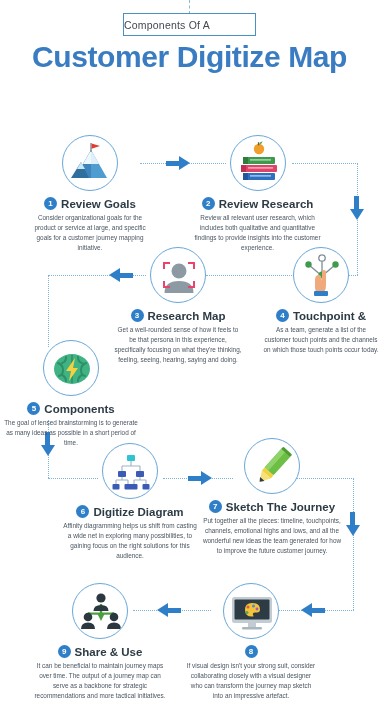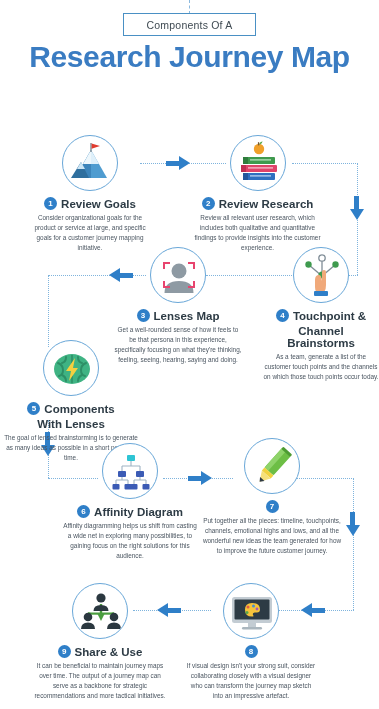--- a/index.html
+++ b/index.html
@@ -12,21 +12,21 @@
   #page { position: relative; width: 379px; height: 709px; background:#fff; }
 
   
   .kicker-stem {
     position:absolute; left:189px; top:0; width:1px; height:14px;
     border-left:1px dashed #8bb9de;
   }
   .kicker-box {
     position:absolute; left:123px; top:13px; width:133px; height:23px;
     border:1px solid #4a90c4; background:#fff;
-    display:flex; align-items:center; justify-content:center;
+    display:flex; align-items:center; 
   }
   .kicker-text { font-size:10.5px; color:#3f4a52; letter-spacing:.2px; white-space:nowrap; }
   .main-title {
     position:absolute; left:0; top:40px; width:379px;
     text-align:center; font-size:30px; font-weight:bold;
     color:#3a7cc2; letter-spacing:-0.4px;
   }
 
   
   .dline-h { position:absolute; height:0; border-top:1px dotted #7fb4dd; }
@@ -62,21 +62,21 @@
 </style>
 </head>
 <body>
 
 <div id="page">
 
   <div class="kicker-stem"></div>
   <div class="kicker-box">
     <span class="kicker-text">Components Of A</span>
   </div>
-  <div class="main-title">Research Journey Map</div>
+  <div class="main-title">Customer Digitize Map</div>
 
   <div class="dline-h" style="left:140px; top:163px; width:86px;"></div>
   <div class="arrow-stem-h" style="left:166px; top:161px; width:13px;"></div>
   <div class="arrow arrow-r" style="left:179px; top:156px;"></div>
 
   <div class="dline-h" style="left:292px; top:163px; width:66px;"></div>
   <div class="dline-v" style="left:357px; top:163px; height:112px;"></div>
   <div class="arrow-stem-v" style="left:354px; top:196px; height:13px;"></div>
   <div class="arrow arrow-d" style="left:350px; top:209px;"></div>
   <div class="dline-h" style="left:206px; top:275px; width:152px;"></div>
@@ -161,21 +161,21 @@
         <g stroke="#e8446e" stroke-width="2" fill="none" stroke-linecap="square">
           <path d="M13 20 v-5 h5"></path>
           <path d="M43 20 v-5 h-5"></path>
           <path d="M13 34 v5 h5"></path>
           <path d="M43 34 v5 h-5"></path>
         </g>
       </svg>
     </div>
     <div class="step-head">
       <span class="num-badge">3</span>
-      <span class="step-title">Lenses Map</span>
+      <span class="step-title">Research Map</span>
     </div>
     <div class="step-desc">Get a well-rounded sense of how it feels to be that persona in this experience, specifically focusing on what they're thinking, feeling, seeing, hearing, saying and doing.</div>
   </div>
 
   <div class="step" style="left:263px; top:247px; width:116px;">
     <div class="icon-circle">
       <svg width="56" height="56" viewBox="0 0 56 56">
         <g stroke="#7f8c96" stroke-width="1.3">
           <line x1="28" y1="28" x2="28" y2="11"></line>
           <line x1="28" y1="28" x2="15" y2="17"></line>
@@ -185,21 +185,20 @@
         <circle cx="14.5" cy="16.5" r="3.2" fill="#3f9a4e"></circle>
         <circle cx="41.5" cy="16.5" r="3.2" fill="#3f9a4e"></circle>
         <circle cx="28" cy="27" r="3.6" fill="#3f9a4e"></circle>
         <path d="M21 32 q0-5 4-5 q2 0 2.4 3 l.6 3 v-9 q0-2 2-2 q2 0 2 2 v13 q0 8-5.5 8 h-1 q-4.5 0-4.5-6z" fill="#f0a97a"></path>
         <rect x="20" y="43" width="14" height="5" rx="1" fill="#2f7fc8"></rect>
       </svg>
     </div>
     <div class="step-head">
       <span class="num-badge">4</span>
       <span class="step-title">Touchpoint &amp;</span>
-      <span class="step-title-2">Channel Brainstorms</span>
     </div>
     <div class="step-desc">As a team, generate a list of the customer touch points and the channels on which those touch points occur today.</div>
   </div>
 
   <div class="step" style="left:4px; top:340px; width:134px;">
     <div class="icon-circle">
       <svg width="56" height="56" viewBox="0 0 56 56">
         <ellipse cx="28" cy="28" rx="18" ry="15" fill="#3fb383"></ellipse>
         <g fill="none" stroke="#2d8f66" stroke-width="2" stroke-linecap="round">
           <path d="M14 22 q5 2 5 7 q0 5-4 6"></path>
@@ -209,21 +208,20 @@
           <path d="M22 40 q0-4-4-6"></path>
           <path d="M34 40 q0-4 4-6"></path>
         </g>
         <line x1="28" y1="14" x2="28" y2="42" stroke="#2d8f66" stroke-width="1.6"></line>
         <polygon points="31,17 22,30 27,30 25,40 34,27 29,27" fill="#f5d040"></polygon>
       </svg>
     </div>
     <div class="step-head">
       <span class="num-badge">5</span>
       <span class="step-title">Components</span>
-      <span class="step-title-2">With Lenses</span>
     </div>
     <div class="step-desc">The goal of lensed brainstorming is to generate as many ideas as possible in a short period of time.</div>
   </div>
 
   <div class="step" style="left:62px; top:443px; width:136px;">
     <div class="icon-circle">
       <svg width="56" height="56" viewBox="0 0 56 56">
         <g stroke="#9fb3c4" stroke-width="1.1" fill="none">
           <path d="M28 17 v5 M19 22 h18 M19 22 v5 M37 22 v5"></path>
           <path d="M19 32 v4 M13 36 h12 M13 36 v4 M25 36 v4"></path>
@@ -233,40 +231,41 @@
         <rect x="15" y="27" width="8" height="6" rx="1" fill="#3b5bb5"></rect>
         <rect x="33" y="27" width="8" height="6" rx="1" fill="#3b5bb5"></rect>
         <rect x="9.5" y="40" width="7" height="5.5" rx="1" fill="#3b5bb5"></rect>
         <rect x="21.5" y="40" width="7" height="5.5" rx="1" fill="#3b5bb5"></rect>
         <rect x="27.5" y="40" width="7" height="5.5" rx="1" fill="#3b5bb5"></rect>
         <rect x="39.5" y="40" width="7" height="5.5" rx="1" fill="#3b5bb5"></rect>
       </svg>
     </div>
     <div class="step-head">
       <span class="num-badge">6</span>
-      <span class="step-title">Affinity Diagram</span>
+      <span class="step-title">Digitize Diagram</span>
     </div>
     <div class="step-desc">Affinity diagramming helps us shift from casting a wide net in exploring many possibilities, to gaining focus on the right solutions for this audience.</div>
   </div>
 
   <div class="step" style="left:200px; top:438px; width:144px;">
     <div class="icon-circle">
       <svg width="56" height="56" viewBox="0 0 56 56">
         <g transform="rotate(42 28 28)">
           <rect x="22" y="8" width="12" height="26" rx="1.5" fill="#6dbe45"></rect>
           <rect x="22" y="8" width="5" height="26" fill="#8fd36a"></rect>
           <rect x="22" y="34" width="12" height="4" fill="#f0d23f"></rect>
           <polygon points="22,38 34,38 28,48" fill="#f5e07a"></polygon>
           <polygon points="25,44 31,44 28,48" fill="#2f3a44"></polygon>
           <rect x="22" y="6" width="12" height="3" rx="1" fill="#4d9b33"></rect>
         </g>
       </svg>
     </div>
     <div class="step-head">
       <span class="num-badge">7</span>
+      <span class="step-title">Sketch The Journey</span>
     </div>
     <div class="step-desc">Put together all the pieces: timeline, touchpoints, channels, emotional highs and lows, and all the wonderful new ideas the team generated for how to improve the future customer journey.</div>
   </div>
 
   <div class="step" style="left:185px; top:583px; width:132px;">
     <div class="icon-circle">
       <svg width="56" height="56" viewBox="0 0 56 56">
         <rect x="8" y="13" width="40" height="26" rx="2.5" fill="#c3ccd3"></rect>
         <rect x="10.5" y="15.5" width="35" height="20" rx="1" fill="#2d3b45"></rect>
         <rect x="24" y="39" width="8" height="5" fill="#c3ccd3"></rect>

